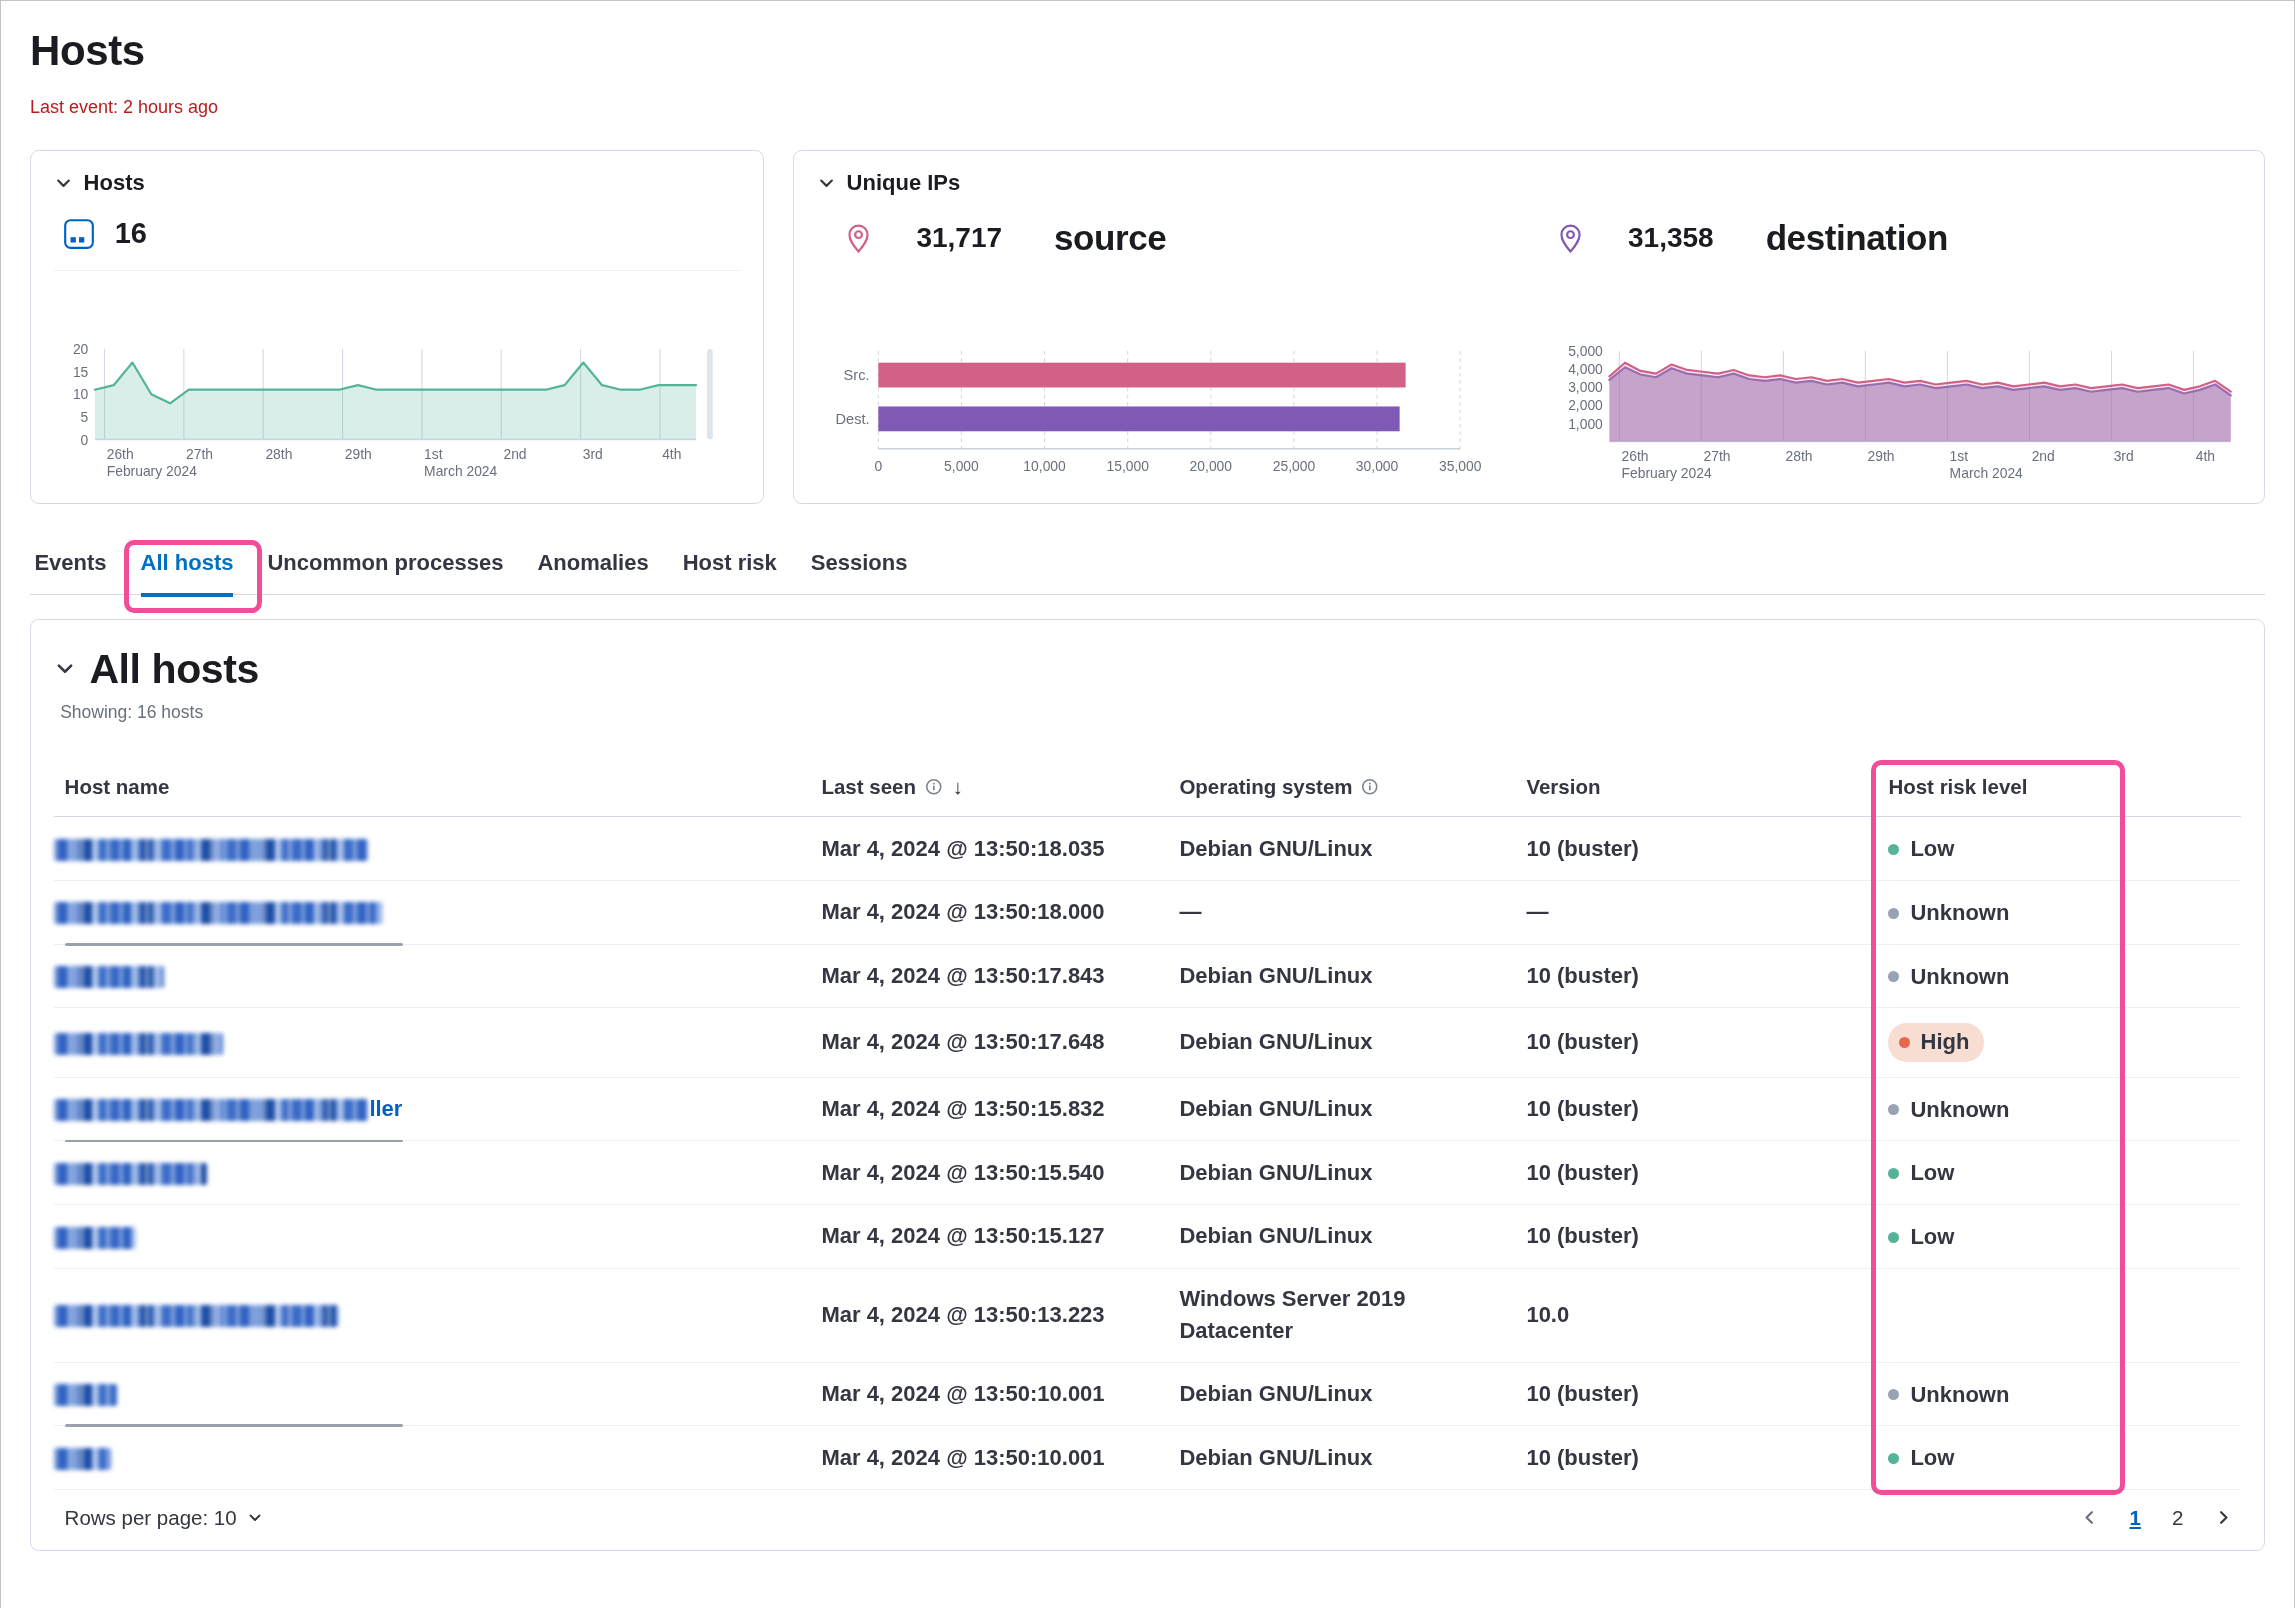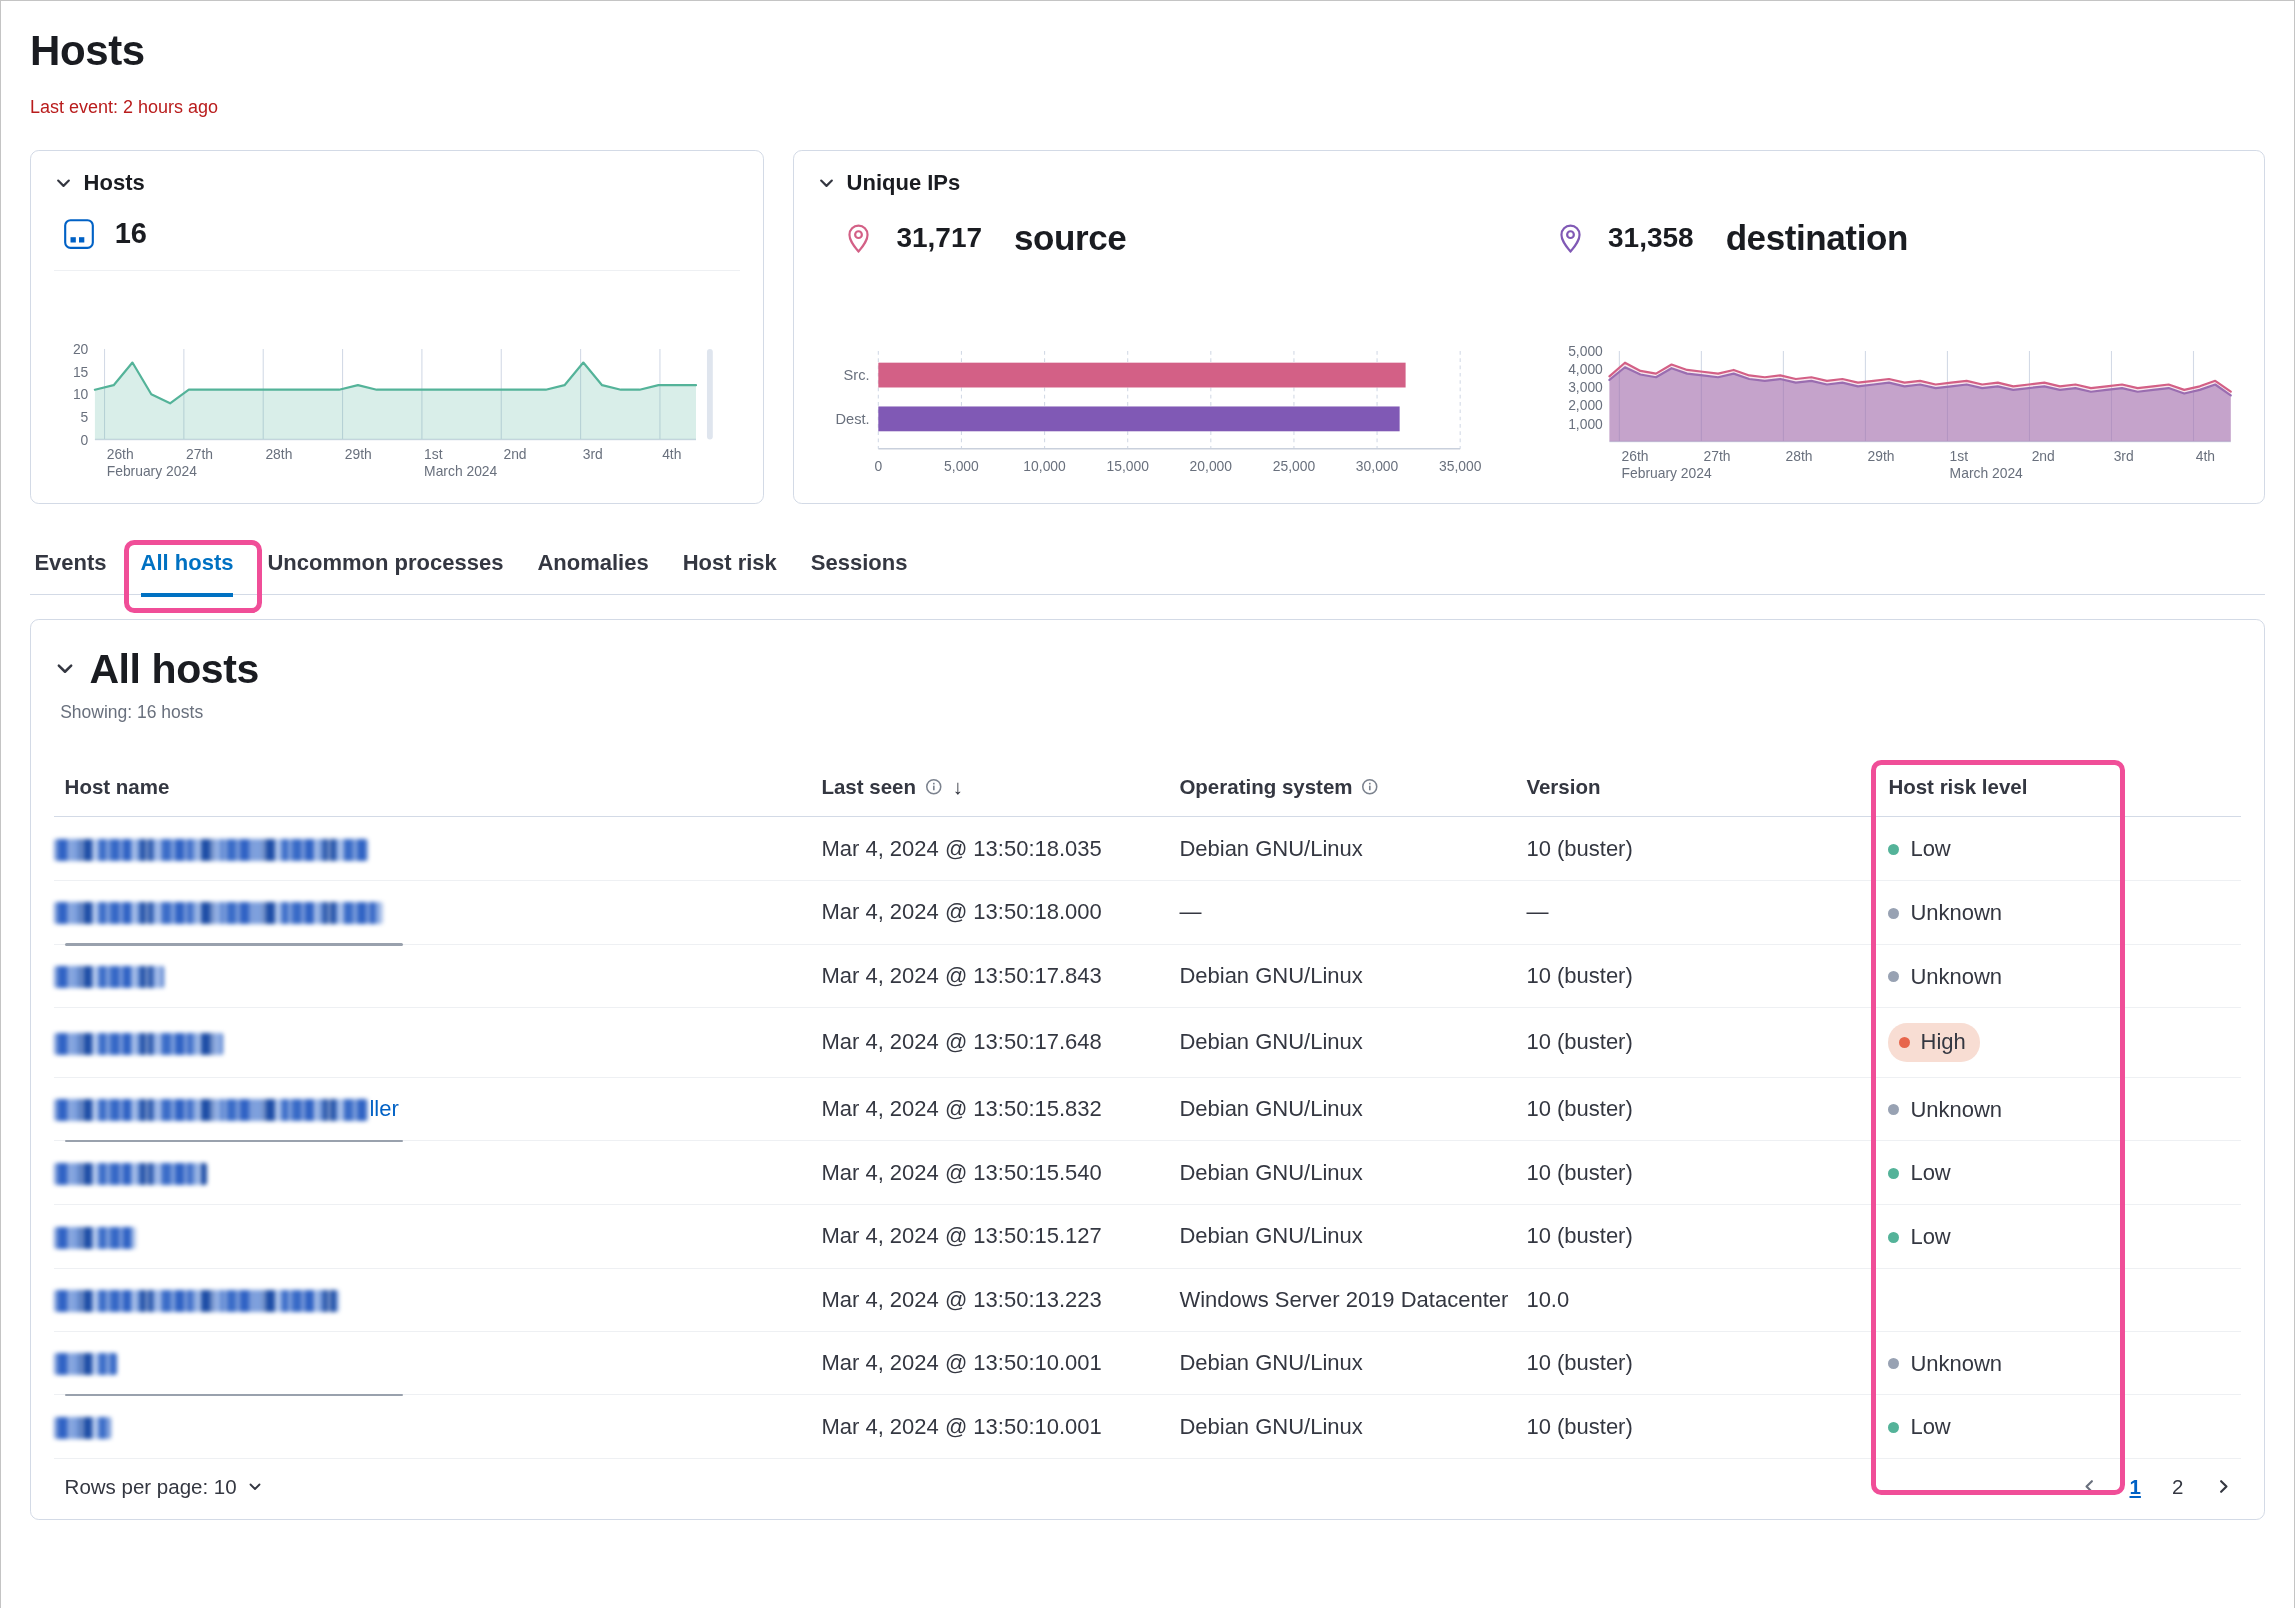--- a/index.html
+++ b/index.html
@@ -17,21 +17,21 @@
   .panel-hosts{width:734px;flex:none;}
   .panel-ips{flex:1;}
   .panel-header{display:flex;align-items:center;gap:10.2px;font-size:22px;font-weight:700;color:#1a1c21;}
   .chev{width:19px;height:19px;color:#343741;flex:none;cursor:pointer;}
   .hosts-stat{display:flex;align-items:center;gap:19px;margin:20.5px 0 0 7.3px;}
   .host-icon{width:34px;height:34px;color:#0061c5;}
   .stat-num{font-size:29px;font-weight:700;color:#1a1c21;}
   .hosts-divider{border-top:1.5px solid #eef0f3;margin-top:19px;}
   .panel-chart{margin-top:auto;}
   .ips-stats{display:flex;margin:22px 0 0 0;}
-  .ip-group{width:50%;display:flex;align-items:center;padding-left:26px;box-sizing:border-box;}
+  .ip-group{width:50%;display:flex;align-items:center;padding-left:26px;box-sizing:border-box;gap:20px;}
   .pin-icon{width:31px;height:31px;flex:none;}
   .ip-value{font-size:28px;font-weight:700;color:#1a1c21;margin-left:22px;}
   .ip-label{font-size:35px;font-weight:700;color:#1a1c21;margin-left:32px;letter-spacing:-0.4px;}
   .ips-charts{margin-top:auto;display:flex;justify-content:space-between;align-items:flex-end;}
 
   
   .tabs-wrap{display:flex;gap:34px;margin:34px 29px 0 29px;padding:11.7px 0 0 4.4px;border-bottom:1.5px solid #d3dae6;align-items:center;}
   .tab{font-size:22px;font-weight:700;color:#343741;line-height:26px;padding-bottom:17.5px;cursor:pointer;}
   .tab.active{color:#0071c2;border-bottom:4.4px solid #0071c2;margin-bottom:-2.9px;}
 
@@ -46,21 +46,21 @@
   .thead{display:flex;font-size:20.5px;font-weight:700;color:#343741;padding:13px 0 17.5px 0;border-bottom:1.5px solid #d3dae6;align-items:center;}
   .c1{width:767px;flex:none;padding-left:10.2px;box-sizing:border-box;}
   .c2{width:358px;flex:none;}
   .c3{width:347px;flex:none;padding-right:40px;box-sizing:border-box;}
   .c4{width:362px;flex:none;}
   .c5{flex:1;}
   .hcell{display:flex;align-items:center;gap:8.8px;}
   .info-icon{width:17.5px;height:17.5px;color:#7b828e;flex:none;}
   .sort-arrow{font-size:20.5px;color:#343741;margin-left:1.5px;}
 
-  .trow{display:flex;align-items:center;min-height:63px;border-bottom:1.5px solid #eef0f3;font-size:22px;color:#343741;position:relative;box-sizing:border-box;}
+  .trow{display:flex;align-items:center;min-height:63px;border-bottom:1.5px solid #eef0f3;font-size:22px;color:#343741;position:relative;box-sizing:border-box;font-weight:bold;}
   .td{padding:14.6px 14.6px 14.6px 0;line-height:1.45;box-sizing:border-box;}
   .redacted{display:inline-block;height:22px;vertical-align:middle;border-radius:2.2px;
     background:
       repeating-linear-gradient(90deg, rgba(255,255,255,.38) 0 4.4px, rgba(255,255,255,0) 4.4px 13px),
       repeating-linear-gradient(90deg,#2f62c4 0 16px,#7ea0dd 16px 25px,#1d4da6 25px 38px,#93b0e4 38px 45px,#3a6cc8 45px 61px);
     filter:blur(2.2px);cursor:pointer;}
   .name-suffix{color:#0061c5;margin-left:1px;cursor:pointer;}
   .name-bar{position:absolute;left:10.2px;bottom:-2.2px;width:338px;height:2.9px;background:#99a1ad;border-radius:1.5px;}
   .risk{display:inline-flex;align-items:center;}
   .risk .dot{width:11px;height:11px;border-radius:50%;margin-right:11px;flex:none;}

